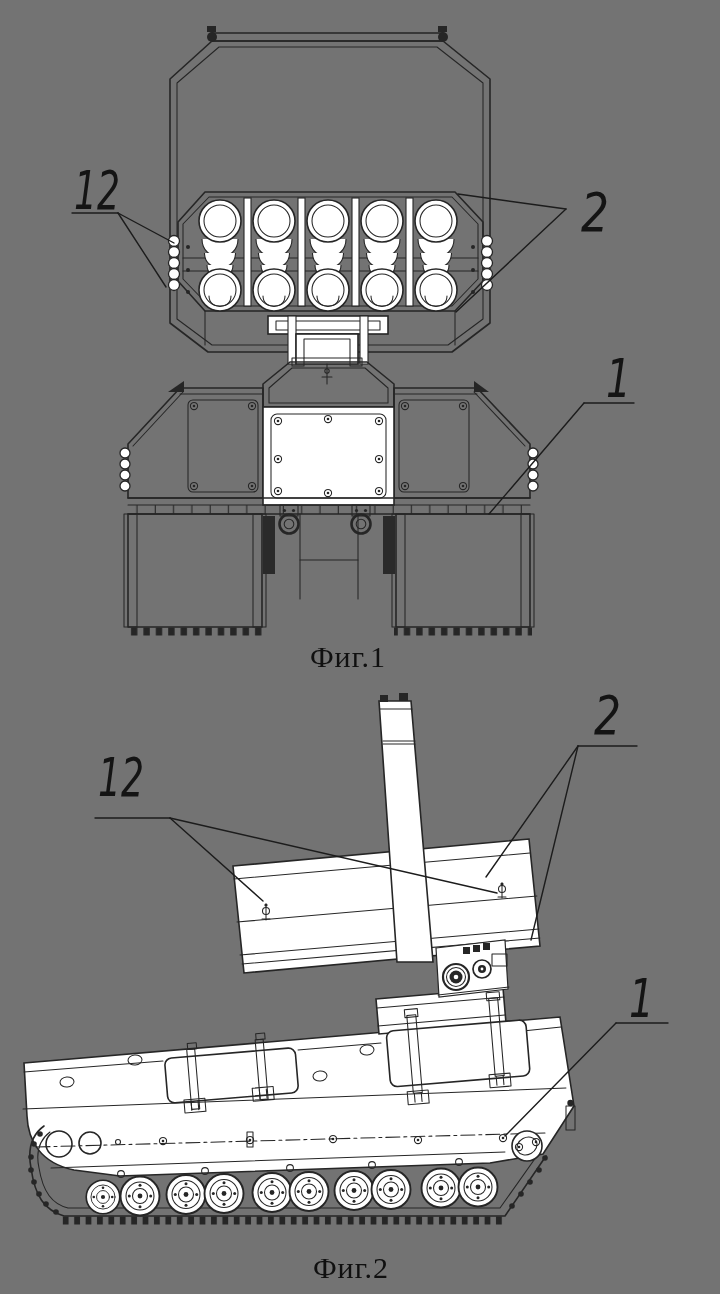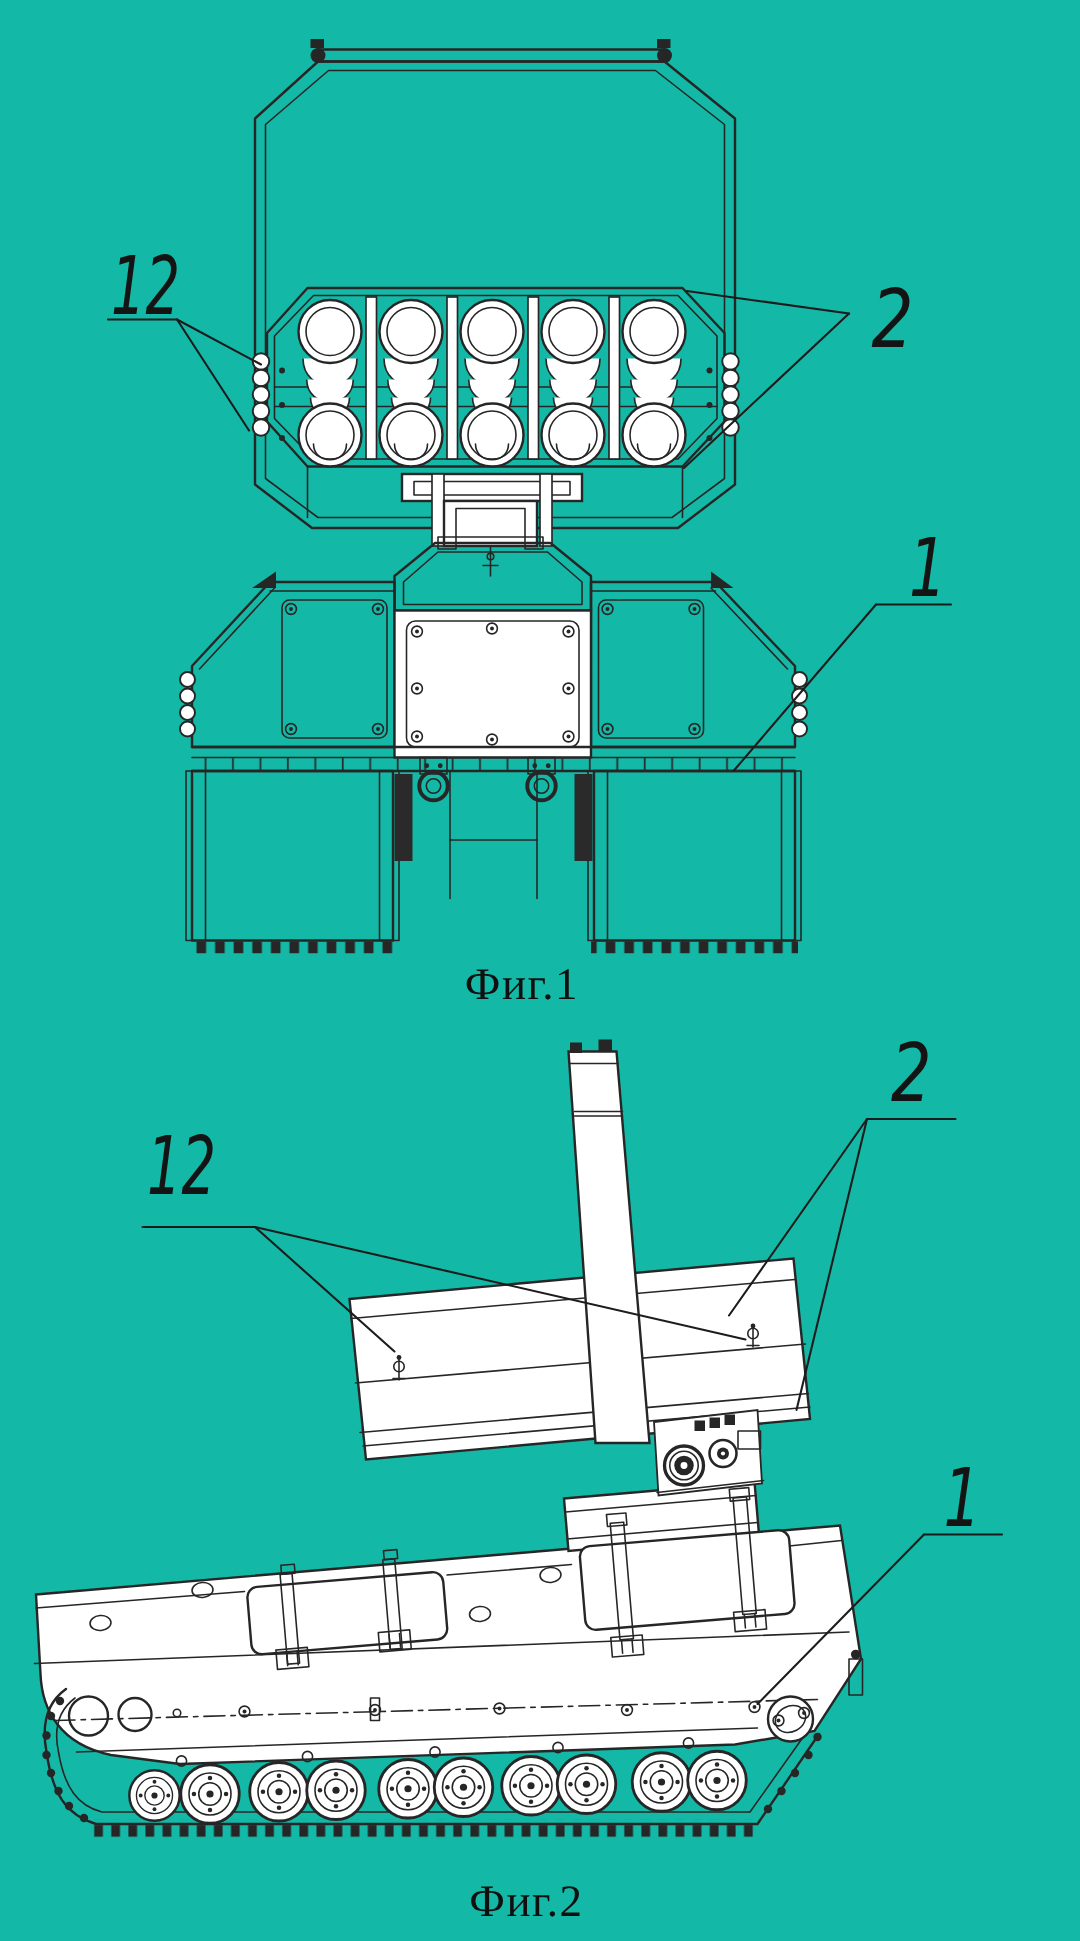--- a/index.html
+++ b/index.html
@@ -1,16 +1,16 @@
 <!DOCTYPE html>
 <html><head>
 <meta charset="utf-8">
 <style>
   html,body{margin:0;padding:0;background:#fff;}
-  #stage{position:relative;width:720px;height:1294px;background:#14b8a6;overflow:hidden;
+  #stage{position:relative;width:720px;height:1294px;background:#737373;overflow:hidden;
          font-family:"Liberation Serif",serif;}
   svg{position:absolute;left:0;top:0;}
   .ln{fill:none;stroke:#262626;stroke-width:1.6;stroke-linejoin:round;stroke-linecap:round;}
   .tn{stroke-width:1.05;}
   .lnf{fill:#fff;stroke:#262626;stroke-width:1.6;}
   .arc{fill:#fff;stroke:#262626;stroke-width:1.1;}
   .fl{fill:#262626;stroke:none;}
   .ld{fill:none;stroke:#1c1c1c;stroke-width:1.4;stroke-linecap:round;}
   .lbl{font:italic 54px "DejaVu Sans",sans-serif;fill:#141414;}
   .cap{position:absolute;width:720px;text-align:center;color:#101010;

